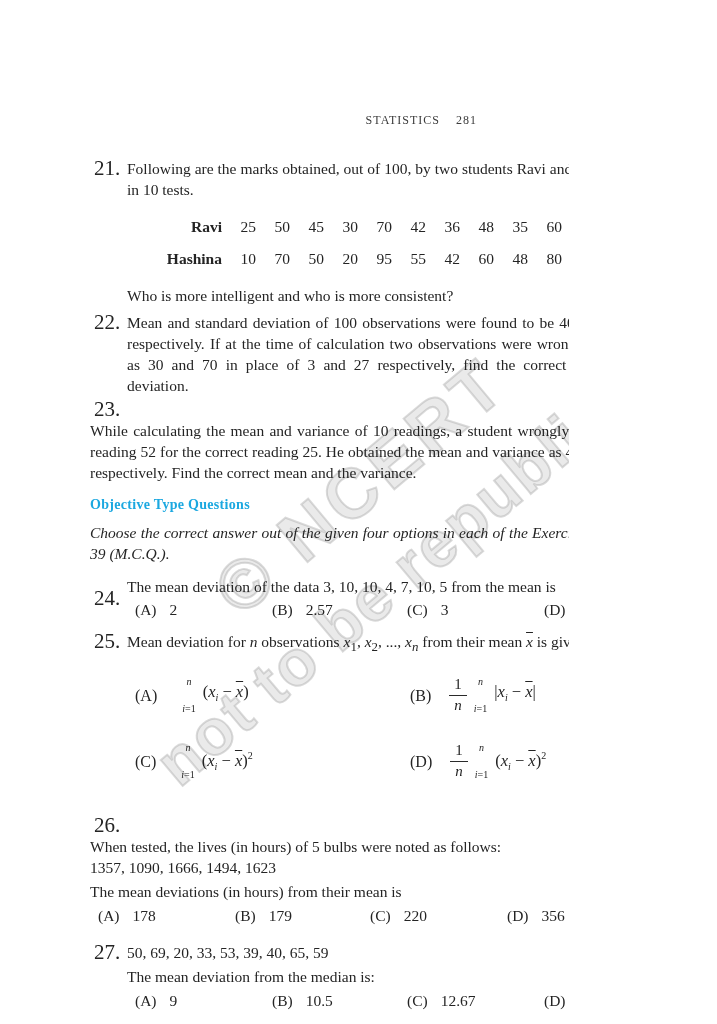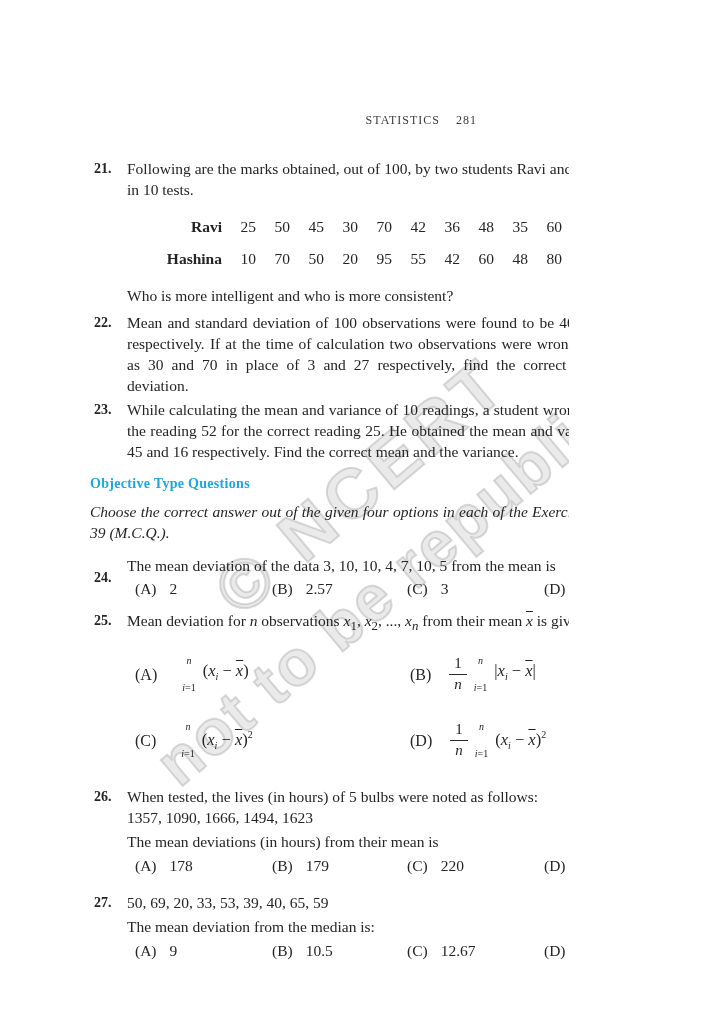--- a/index.html
+++ b/index.html
@@ -31,21 +31,21 @@
   .wm1 { left:225px; top:560px; font-size:70px; letter-spacing:6px; transform:rotate(-40deg); }
   .wm2 { left:165px; top:735px; font-size:64px; letter-spacing:2px; transform:rotate(-40deg); }
 
   
   .content { position:absolute; z-index:1; left:90px; top:158px; width:537px; }
   p { margin:0; }
   .just { text-align:justify; }
   .body-text { font-size:15.5px; line-height:21px;font-style:italic; }
 
   .q { display:flex; margin-top:6px; }
-  .qnum { width:37px; padding-left:4px; box-sizing:border-box; font-weight:bold; font-size:14px; line-height:21px; }
+  .qnum { width:37px; padding-left:4px; box-sizing:border-box; font-weight:normal; font-size:21px; line-height:21px; }
   .qbody { flex:1; font-size:15.5px; line-height:21px; }
 
   
   .marks-table { margin:11px 0 10px 13px;text-align:right; }
   .mrow { display:flex; line-height:32px; }
   .mlabel { width:82px; font-weight:bold; }
   .mval { width:34px; }
 
   
   .obj-heading {
@@ -139,21 +139,21 @@
       </div>
     </div>
 
     <div class="q">
       <div class="qnum">22.</div>
       <div class="qbody">
           <p class="just">Mean and standard deviation of 100 observations were found to be 40 and 10, respectively. If at the time of calculation two observations were wrongly taken as 30 and 70 in place of 3 and 27 respectively, find the correct standard deviation.</p>
         </div>
     </div>
 
-    <div class="q" style="margin-top:3px;">
+    <div class="q" style="margin-top:3px;flex-direction:column;">
       <div class="qnum">23.</div>
       <div class="qbody">
           <p class="just">While calculating the mean and variance of 10 readings, a student wrongly used the reading 52 for the correct reading 25. He obtained the mean and variance as 45 and 16 respectively. Find  the correct mean and the variance.</p>
         </div>
     </div>
 
     <h2 class="obj-heading" style="color: rgb(27, 168, 224);">Objective Type Questions</h2>
     <p class="intro just body-text">Choose the correct answer out of the given four options in each of the Exercises 24 to 39 (M.C.Q.).</p>
 
     <div class="q" style="margin-top:12px;align-items:center;">
@@ -235,21 +235,21 @@
                   <span class="sgap"></span>
                   <span class="sb"><i>i</i>=1</span>
                 </span>
                 <span class="mx">(<i>x<sub>i</sub></i> − <i class="ovl">x</i>)<sup>2</sup></span>
               </span>
             </div>
         </div>
       </div>
     </div>
 
-    <div class="q" style="margin-top:18px;">
+    <div class="q" style="margin-top:26px;flex-direction:column;">
       <div class="qnum">26.</div>
       <div class="qbody">
         <p>When tested, the lives (in hours) of 5 bulbs were noted as follows:</p>
         <p>1357, 1090, 1666, 1494, 1623</p>
         <p class="gap3">The mean deviations (in hours) from their mean is</p>
         <div class="opts gap3">
           <span class="opt">
               <span>(A)</span>
               <span>178</span>
             </span>

